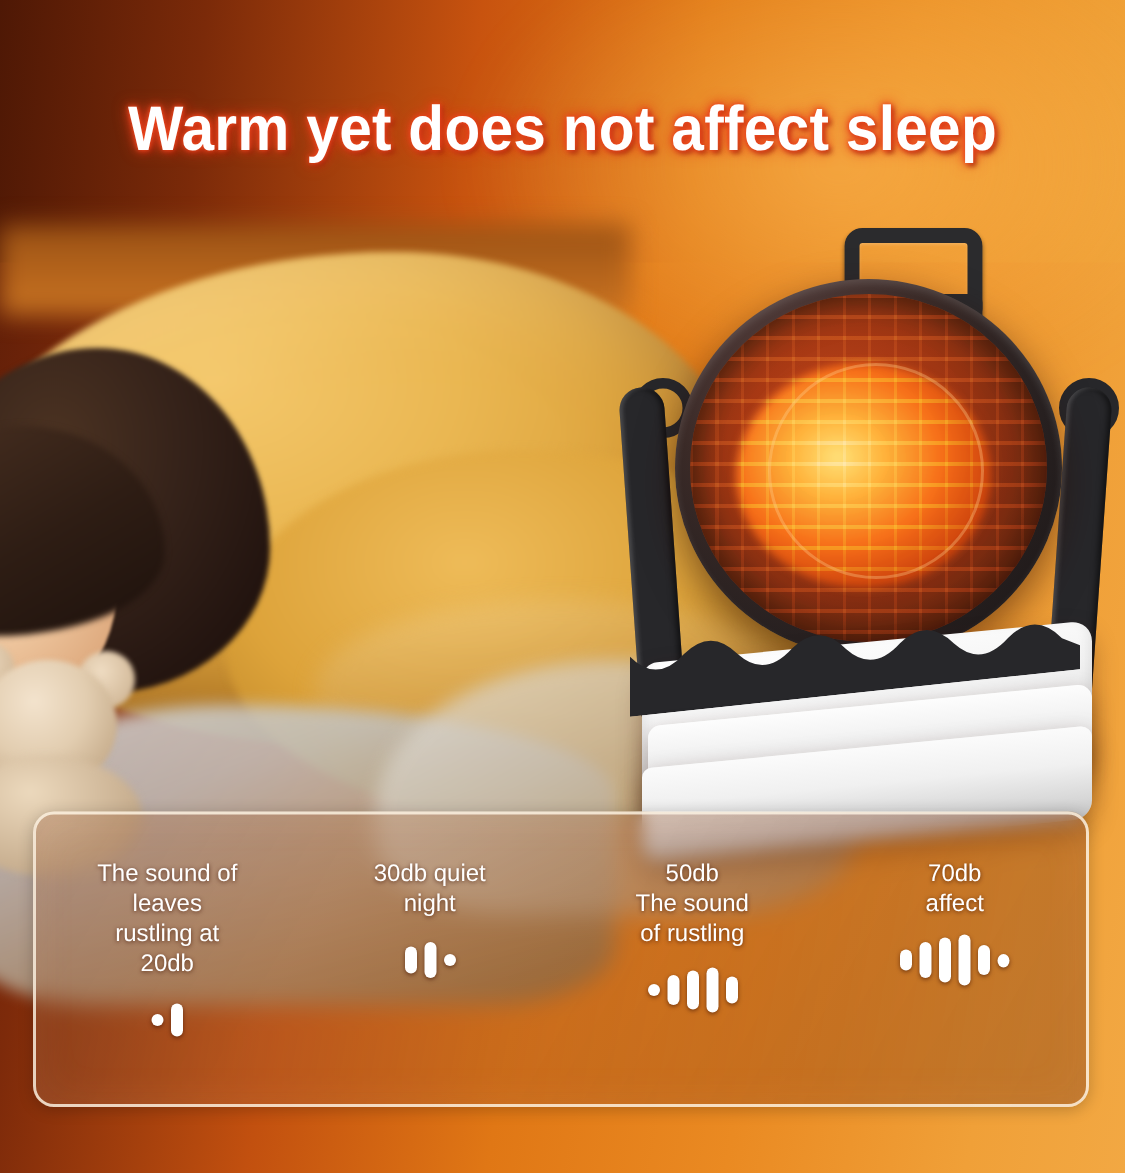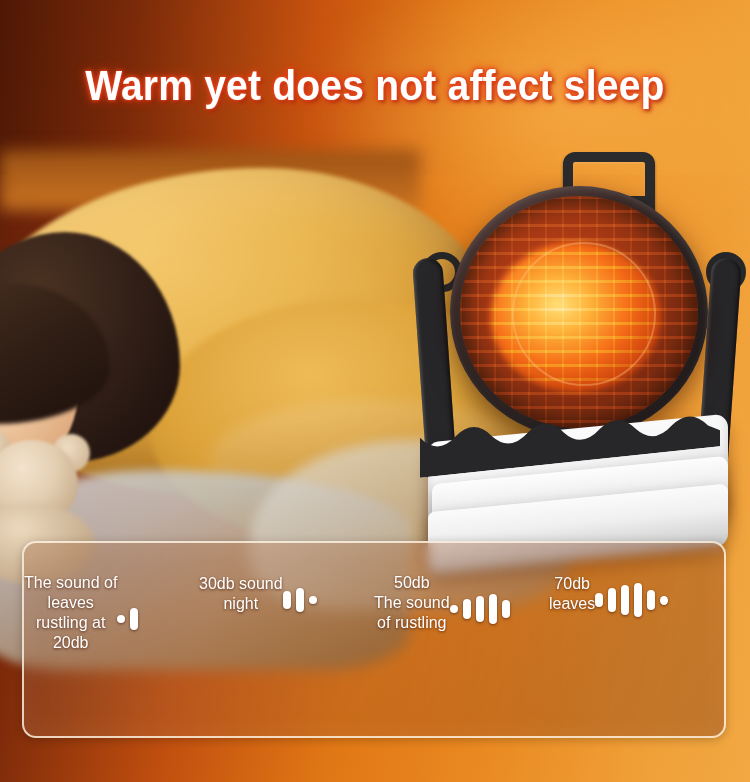--- a/index.html
+++ b/index.html
@@ -144,21 +144,21 @@
     border:2px solid rgba(255,246,230,.82);border-radius:14px;
     background:linear-gradient(120deg,
       rgba(150,92,60,.34) 0%,
       rgba(168,104,62,.30) 28%,
       rgba(150,80,40,.30) 52%,
       rgba(120,48,16,.34) 78%,
       rgba(104,36,10,.36) 100%);
     backdrop-filter:blur(6px);
     box-shadow:0 2px 10px rgba(0,0,0,.22), inset 0 0 30px rgba(255,210,160,.08);
     display:flex;align-items:flex-start;box-sizing:border-box;}
-  .cell{flex:1 1 0;display:flex;flex-direction:row;align-items:center;
+  .cell{flex:1 1 0;display:flex;flex-direction:column;align-items:center;
     padding-top:30px;}
   .cell-label{color:#fff;font-size:16px;line-height:20px;text-align:center;
     text-shadow:0 1px 3px rgba(60,16,0,.75);white-space:pre-line;}
   .wave{display:flex;align-items:center;justify-content:center;gap:5px;height:30px;margin-top:12px;}
   .bar{width:8px;border-radius:4px;background:#fff;
     box-shadow:0 1px 3px rgba(60,16,0,.6);}
 
   
   .base-overlap{position:absolute;left:428px;top:498px;width:300px;height:62px;
     background:linear-gradient(180deg,#fbfbfb 0%,#f0f0f0 40%,#d7d7d7 78%,#c0c0c0 100%);
@@ -238,21 +238,21 @@
 leaves
 rustling at
 20db</div>
       <div class="wave">
           <span class="bar" style="height: 8px; width: 8px; border-radius: 50%;"></span>
           <span class="bar" style="height: 22px;"></span>
         </div>
     </div>
 
     <div class="cell">
-      <div class="cell-label">30db sound
+      <div class="cell-label">30db quiet
 night</div>
       <div class="wave">
           <span class="bar" style="height: 18px;"></span>
           <span class="bar" style="height: 24px;"></span>
           <span class="bar" style="height: 8px; width: 8px; border-radius: 50%;"></span>
         </div>
     </div>
 
     <div class="cell">
       <div class="cell-label">50db
@@ -262,21 +262,21 @@
           <span class="bar" style="height: 8px; width: 8px; border-radius: 50%;"></span>
           <span class="bar" style="height: 20px;"></span>
           <span class="bar" style="height: 26px;"></span>
           <span class="bar" style="height: 30px;"></span>
           <span class="bar" style="height: 18px;"></span>
         </div>
     </div>
 
     <div class="cell">
       <div class="cell-label">70db
-leaves</div>
+affect</div>
       <div class="wave">
           <span class="bar" style="height: 14px;"></span>
           <span class="bar" style="height: 24px;"></span>
           <span class="bar" style="height: 30px;"></span>
           <span class="bar" style="height: 34px;"></span>
           <span class="bar" style="height: 20px;"></span>
           <span class="bar" style="height: 9px; width: 8px; border-radius: 50%;"></span>
         </div>
     </div>
 

